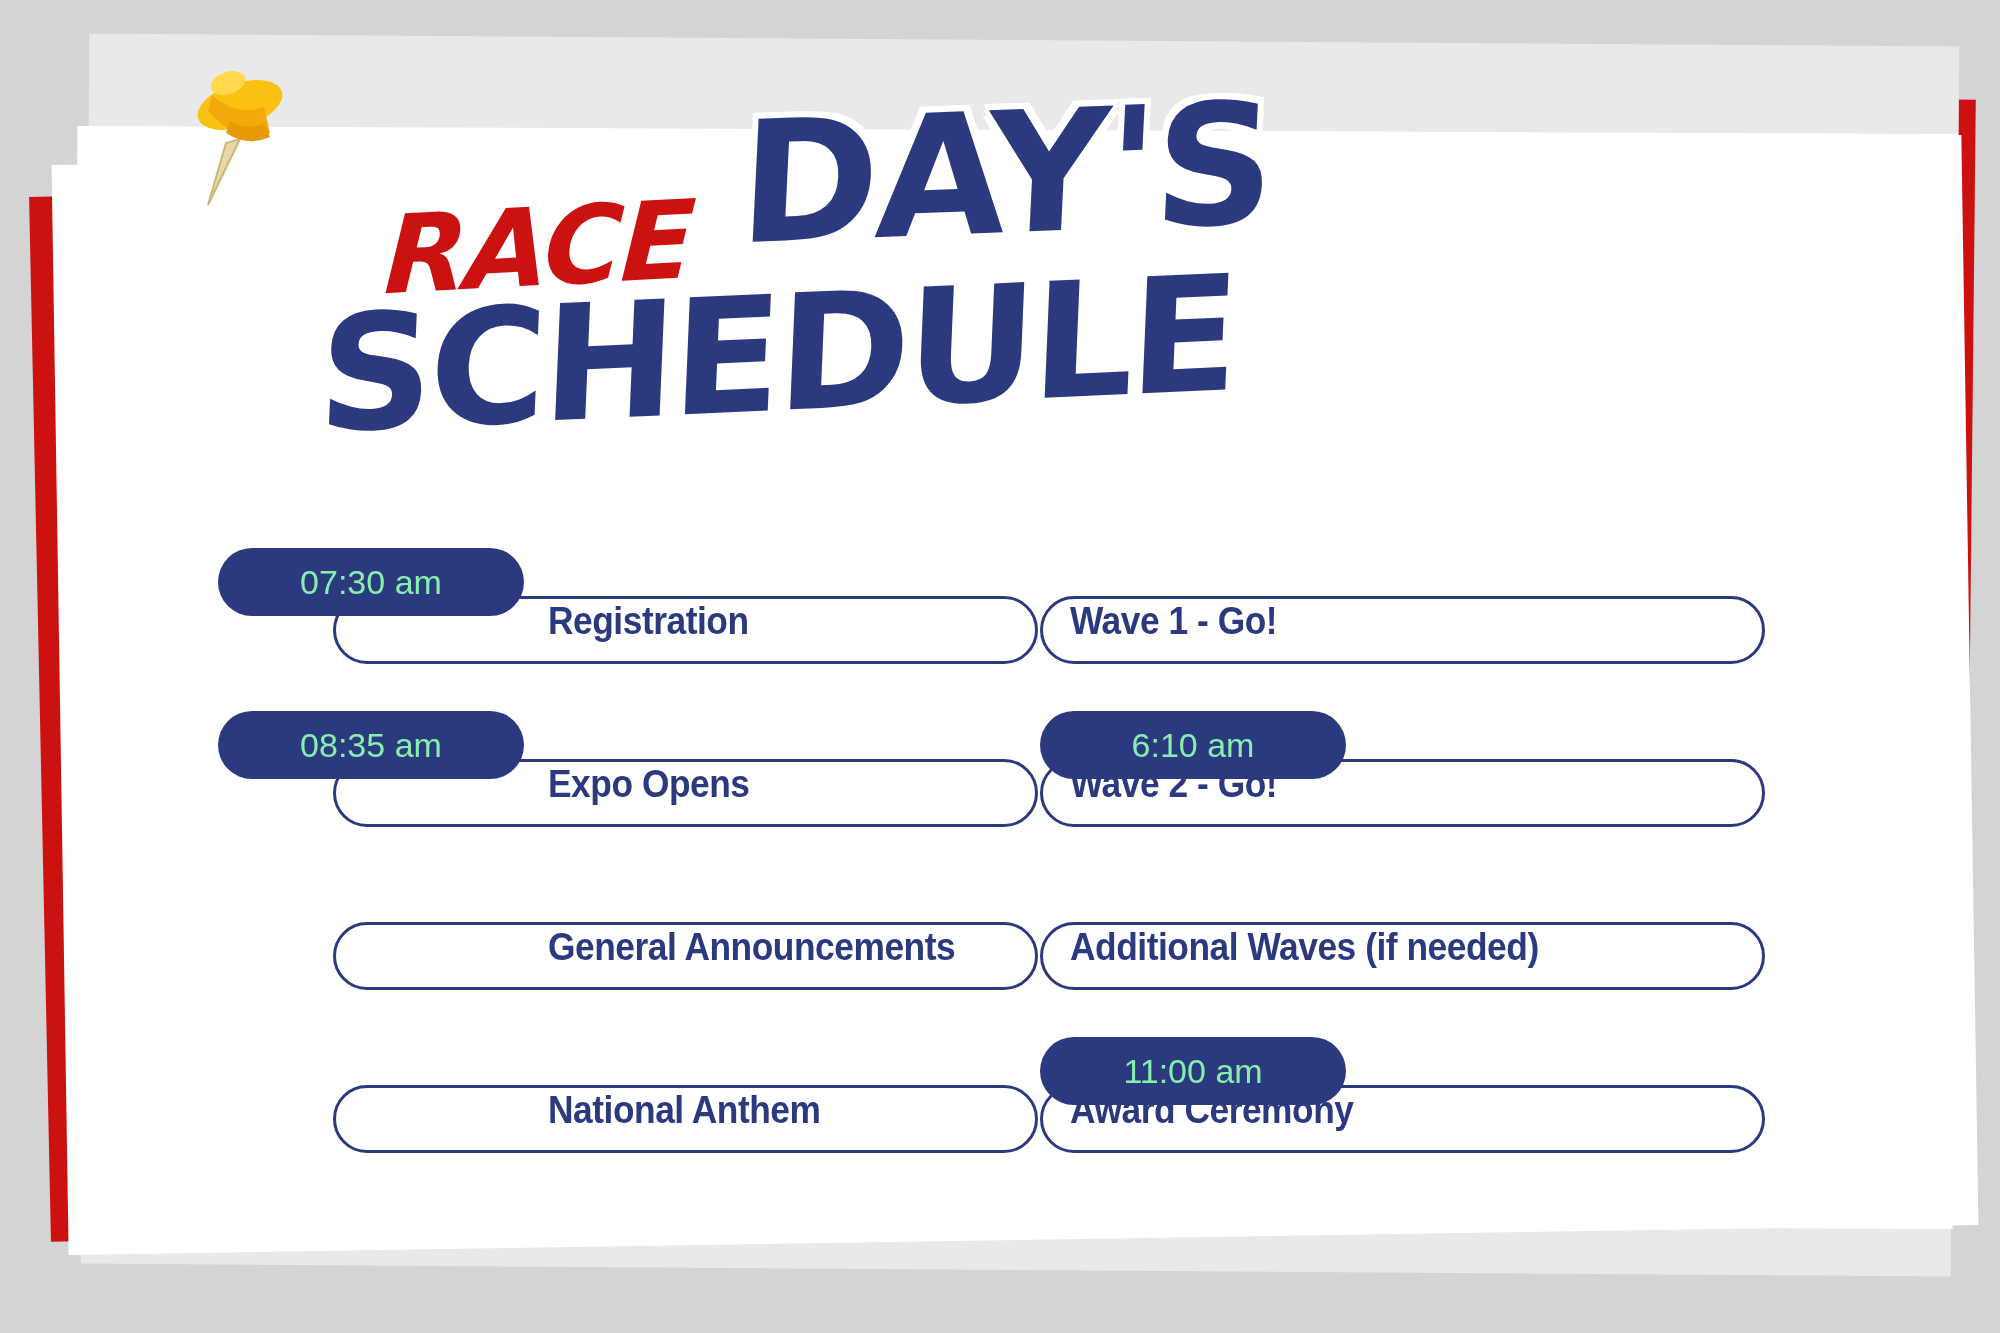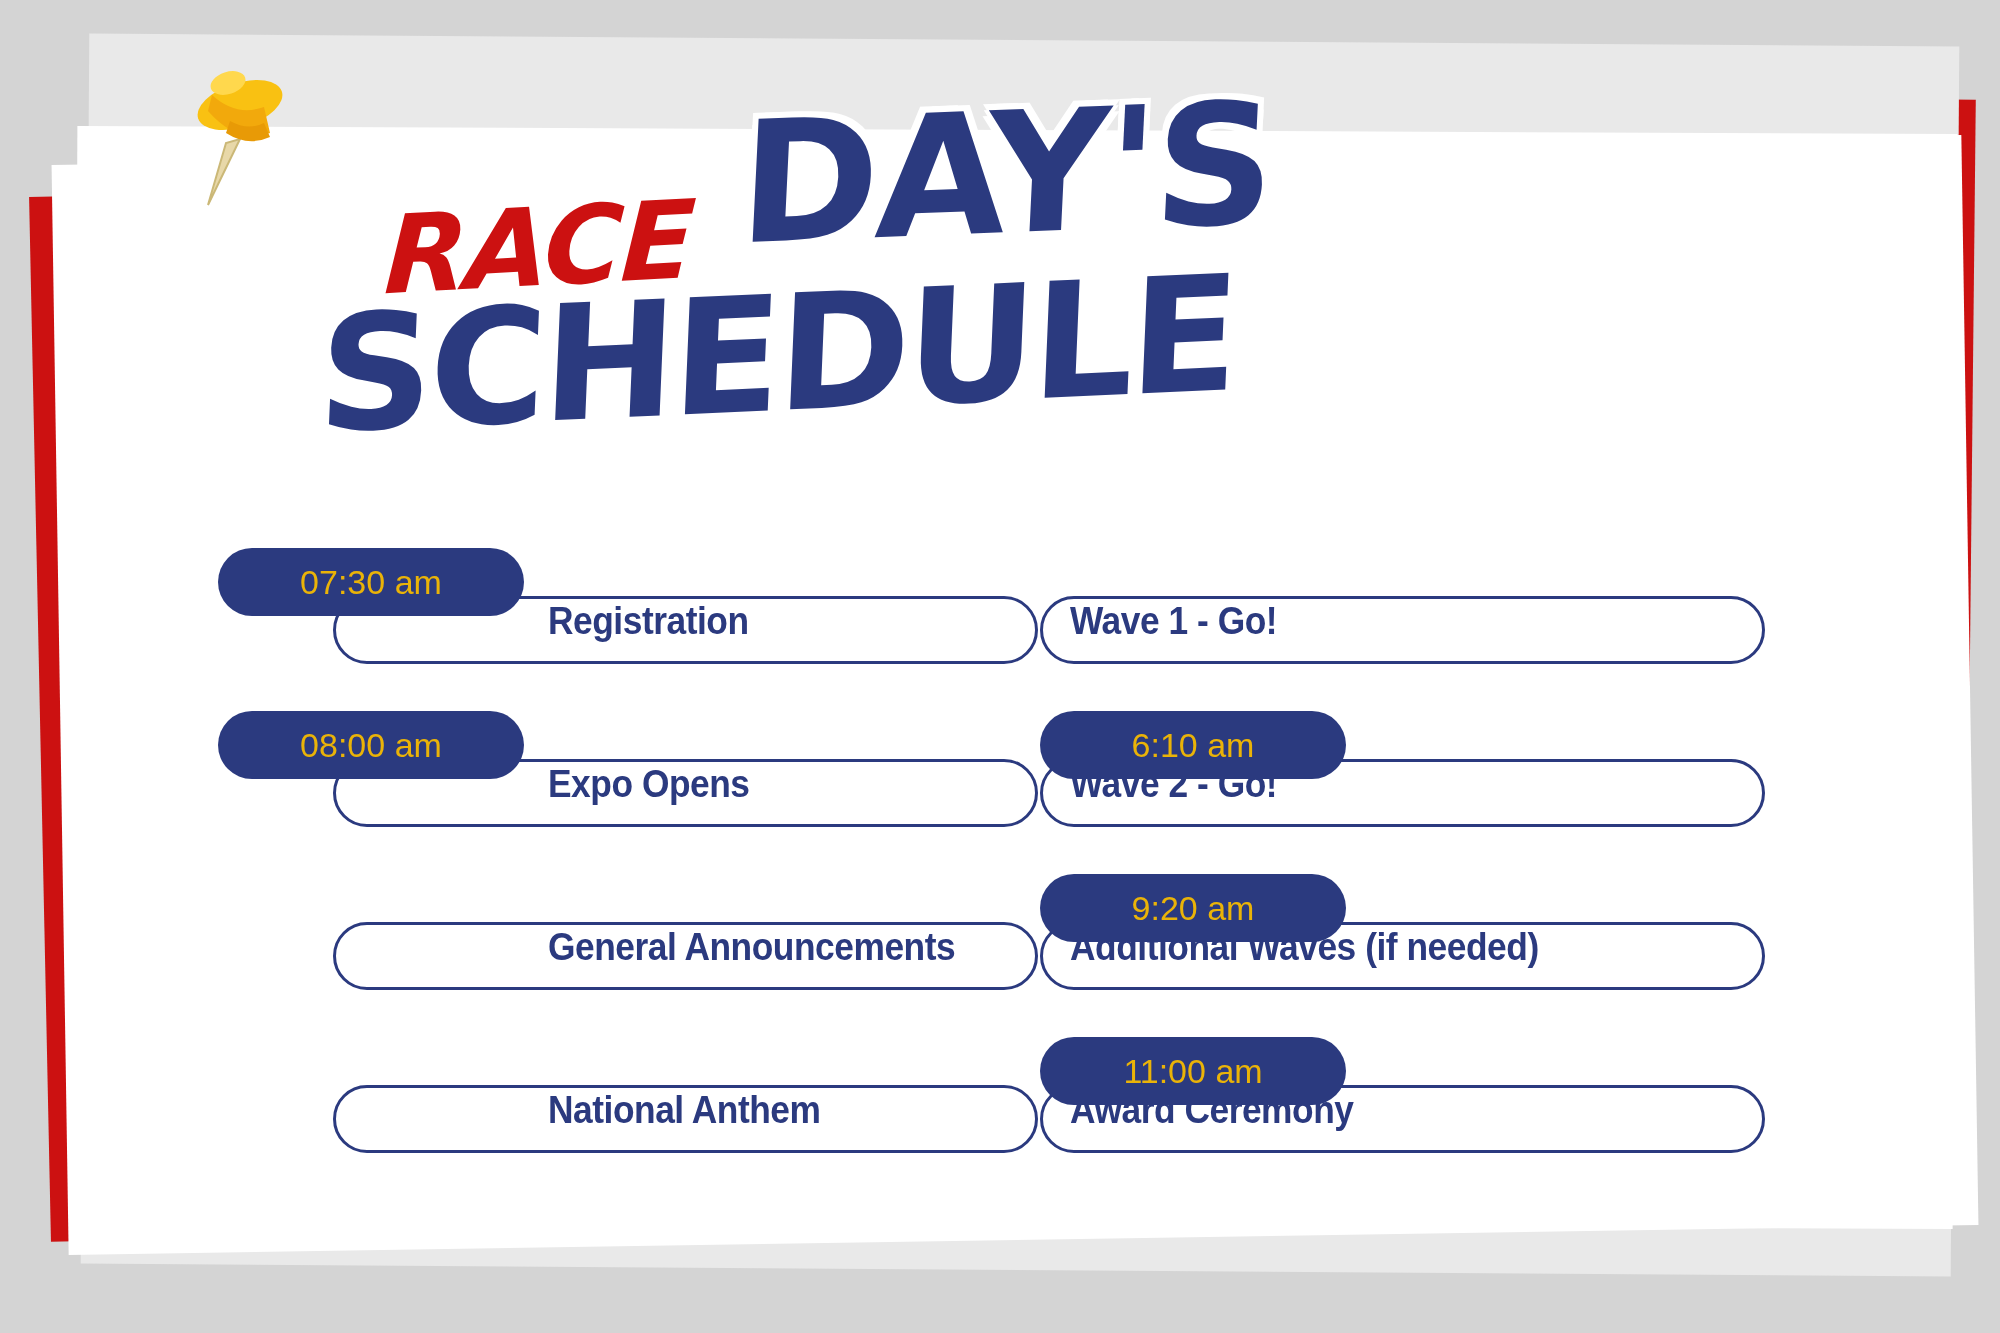--- a/index.html
+++ b/index.html
@@ -178,21 +178,21 @@
     transform-origin: left center;
   }
   .time-pill {
     position: absolute;
     left: 0;
     top: 0;
     width: 306px;
     height: 68px;
     background: #2b3a7f;
     border-radius: 34px;
-    color: #eab308;
+    color: #86efac;
     font-size: 34px;
     display: flex;
     align-items: center;
     justify-content: center;
     letter-spacing: 0px;
     font-family: "Liberation Sans", sans-serif;
   }
   
   #col-right .event-label { left: 30px; }
   #col-right .event-pill  { left: 0px; width: 725px; }
@@ -229,21 +229,21 @@
 
       <div class="sched-row">
         <div class="event-pill"></div>
         <div class="event-label">Registration</div>
         <div class="time-pill">07:30 am</div>
       </div>
 
       <div class="sched-row">
         <div class="event-pill"></div>
         <div class="event-label">Expo Opens</div>
-        <div class="time-pill">08:00 am</div>
+        <div class="time-pill">08:35 am</div>
       </div>
 
       <div class="sched-row">
         <div class="event-pill"></div>
         <div class="event-label">General Announcements</div>
       </div>
 
       <div class="sched-row">
         <div class="event-pill"></div>
         <div class="event-label">National Anthem</div>
@@ -260,21 +260,20 @@
 
       <div class="sched-row">
         <div class="event-pill"></div>
         <div class="event-label">Wave 2 - Go!</div>
         <div class="time-pill">6:10 am</div>
       </div>
 
       <div class="sched-row">
         <div class="event-pill"></div>
         <div class="event-label">Additional Waves (if needed)</div>
-        <div class="time-pill">9:20 am</div>
       </div>
 
       <div class="sched-row">
         <div class="event-pill"></div>
         <div class="event-label">Award Ceremony</div>
         <div class="time-pill">11:00 am</div>
       </div>
 
     </div>
 

